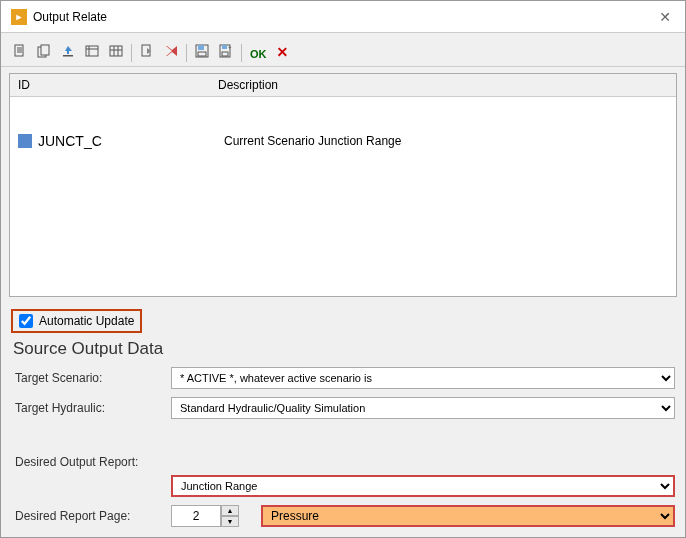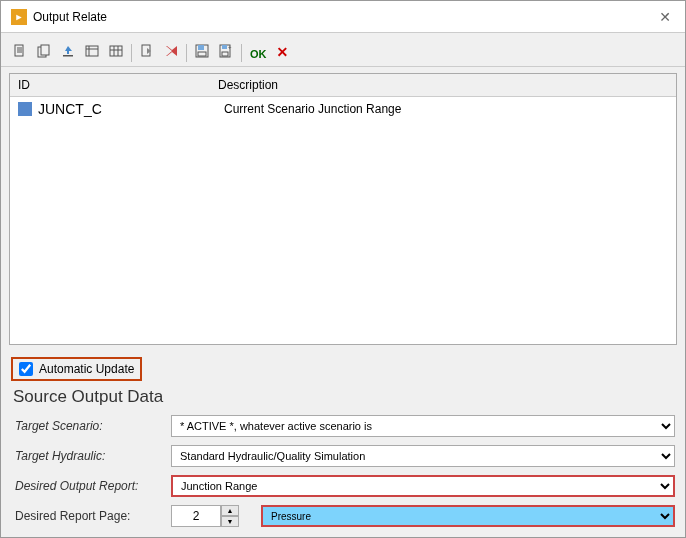--- a/index.html
+++ b/index.html
@@ -109,20 +109,21 @@
     }
 
     .table-area {
       background: #fff;
       border: 1px solid #aaa;
       margin: 6px 8px;
       flex: 1;
       min-height: 0;
       display: flex;
       flex-direction: column;
+      gap: 32px;
     }
     .table-header {
       display: flex;
       background: #f0f0f0;
       border-bottom: 1px solid #ccc;
       padding: 4px 8px;
     }
     .col-id { width: 200px; font-size: 12px; color: #000; }
     .col-desc { flex: 1; font-size: 12px; color: #000; }
     .table-row {
@@ -171,36 +172,36 @@
     .form-row {
       display: flex;
       align-items: center;
       padding: 2px 0;
     }
     .form-label {
       width: 160px;
       font-size: 12px;
       color: #333;
       padding-left: 4px;
-      font-style: italic;
     }
     .form-control {
       flex: 1;
     }
     .select-field {
       width: 100%;
       height: 22px;
       font-size: 11px;
       border: 1px solid #aaa;
       background: #fff;
       padding: 0 4px;
       cursor: pointer;
     }
     .select-highlighted {
       border: 2px solid #cc4444 !important;
+      margin-top: 48px;
     }
     .report-page-row {
       display: flex;
       align-items: center;
       padding: 2px 0;
     }
     .report-page-label {
       width: 160px;
       font-size: 12px;
       color: #333;
@@ -236,23 +237,23 @@
       line-height: 1;
       padding: 0;
     }
     .pressure-select-wrap {
       flex: 1;
       margin-left: 10px;
     }
     .pressure-select {
       width: 100%;
       height: 22px;
-      font-size: 10px;
+      font-size: 12px;
       border: 2px solid #cc4444;
-      background: #7dd3fc;
+      background: #fdba74;
       padding: 0 4px;
       cursor: pointer;
     }
 
     .footer-btns {
       display: flex;
       justify-content: space-between;
       padding: 6px 8px 2px 8px;
       gap: 10px;
     }

